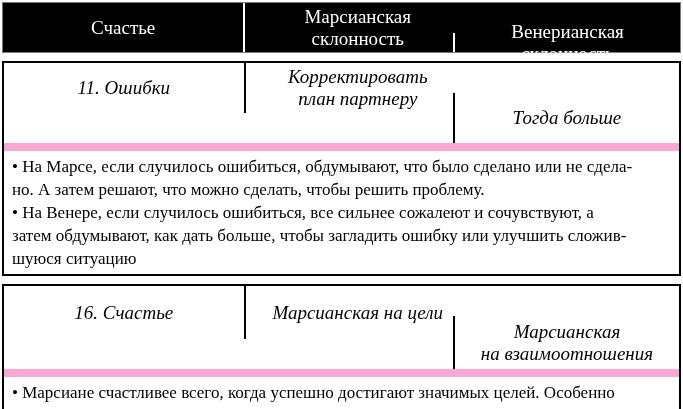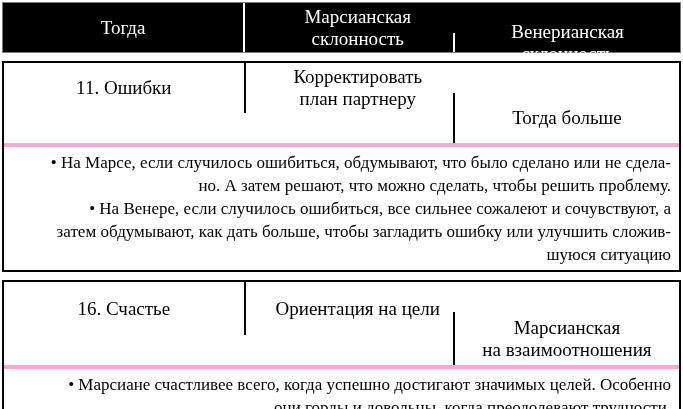--- a/index.html
+++ b/index.html
@@ -41,21 +41,22 @@
   }
   
   .section {
     border: 2px solid #000000;
     margin-top: 8px;
     box-sizing: border-box;
     background: #ffffff;
   }
   .section .row {
     display: flex;
-    border-bottom: 4px solid #f9a8d4;
+    border-bottom: 8px solid #f9a8d4;
+    font-style: italic;
   }
   .section .row .cell {
     display: flex;
     align-items: center;
     justify-content: center;
     text-align: center;
     font-size: 19px;
     line-height: 22px;
     white-space: pre-line;
     box-sizing: border-box;
@@ -66,30 +67,30 @@
   .row-h50 .cell { height: 50px; }
   .row-h53 .cell { height: 53px; }
   .col-1 { width: 35.5%; }
   .col-2 { width: 31.0%; padding-left: 17px; }
   .col-3 { width: 33.5%; margin-top: 30px; }
   .desc {
     padding: 4px 8px 4px 8px;
     font-size: 17px;
     line-height: 23px;
     white-space: pre-line;
-    text-align: right;
+    text-align: left;
   }
 </style>
 </head>
 <body>
 
 <div class="page">
 
   <div class="tbl-header">
-    <div class="cell col-1">Тогда</div>
+    <div class="cell col-1">Счастье</div>
     <div class="cell col-2">Марсианская
 склонность</div>
     <div class="cell col-3">Венерианская
 склонность</div>
   </div>
 
   <div class="section">
     <div class="row row-h50">
       <div class="cell col-1">11. Ошибки</div>
       <div class="cell col-2">Корректировать
@@ -99,21 +100,21 @@
     <div class="desc">• На Марсе, если случилось ошибиться, обдумывают, что было сделано или не сдела-
 но. А затем решают, что можно сделать, чтобы решить проблему.
 • На Венере, если случилось ошибиться, все сильнее сожалеют и сочувствуют, а
 затем обдумывают, как дать больше, чтобы загладить ошибку или улучшить сложив-
 шуюся ситуацию</div>
   </div>
 
   <div class="section">
     <div class="row row-h53">
       <div class="cell col-1">16. Счастье</div>
-      <div class="cell col-2">Ориентация на цели</div>
+      <div class="cell col-2">Марсианская на цели</div>
       <div class="cell col-3">Марсианская
 на взаимоотношения</div>
     </div>
     <div class="desc">• Марсиане счастливее всего, когда успешно достигают значимых целей. Особенно
 они горды и довольны, когда преодолевают трудности.
 • Венерианки счастливее всего, когда удовлетворены их личные потребности в лю-
 бви. Тогда они с удовольствием и без опаски дарят партнеру любовь и поддерживают
 его, поскольку уверены, что в ответ получат то, что им нужно</div>
   </div>
 

